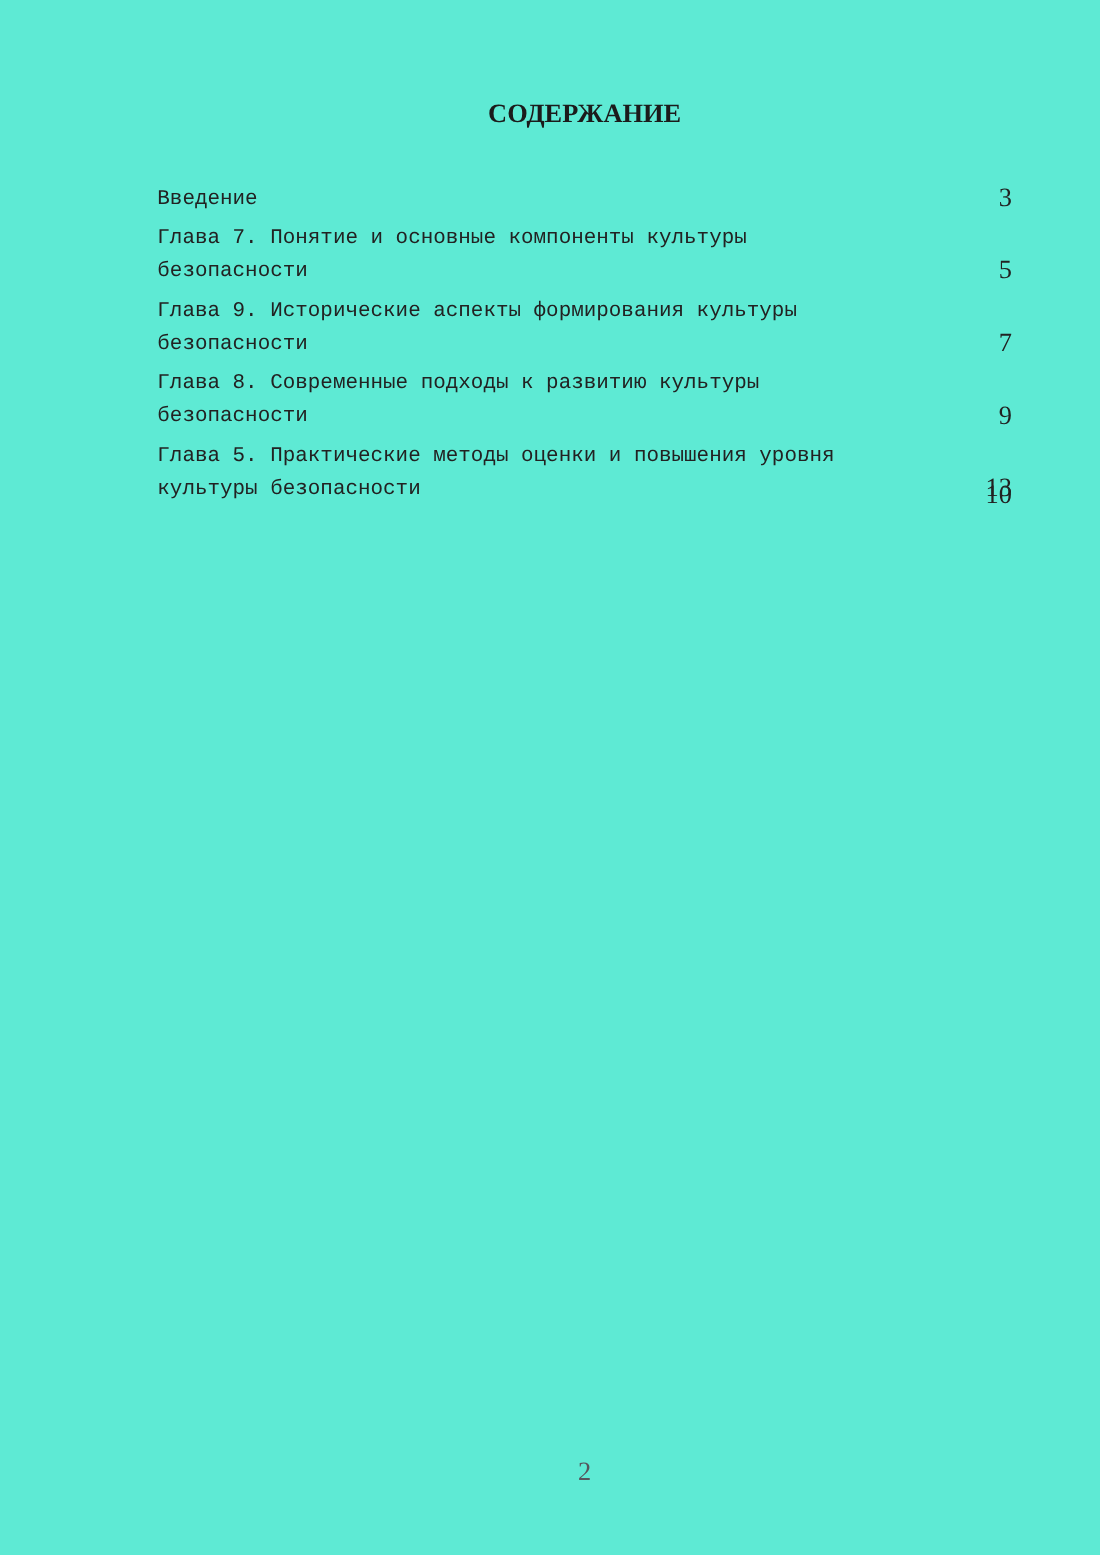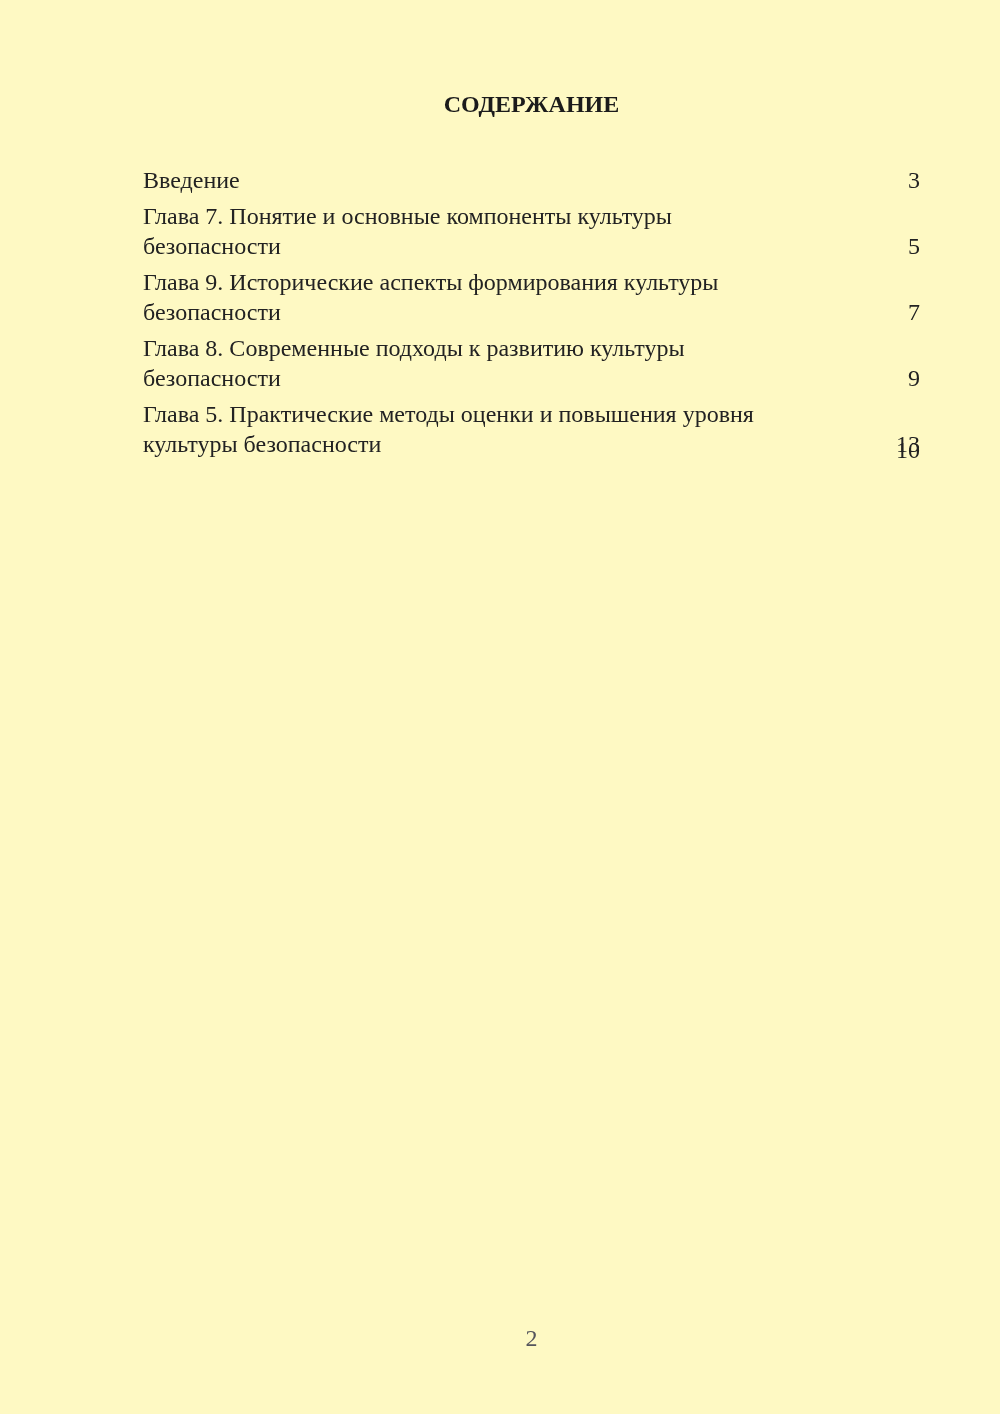--- a/index.html
+++ b/index.html
@@ -4,21 +4,21 @@
 <style>
   html, body {
     margin: 0;
     padding: 0;
     background: #ffffff;
   }
   .page {
     position: relative;
     width: 1000px;
     height: 1414px;
-    background: #fef9c3;
+    background: #5eead4;
     overflow: hidden;
     font-family: "Liberation Serif", "DejaVu Serif", serif;
     color: #222222;
   }
   .content {
     position: absolute;
     left: 143px;
     top: 0;
     width: 777px;
   }
@@ -32,23 +32,24 @@
   }
   .toc {
     margin-top: 46px;
   }
   .toc-entry {
     position: relative;
     margin-bottom: 6px;
     padding-right: 64px;
   }
   .toc-entry-label {
-    font-size: 24px;
+    font-size: 19px;
     line-height: 30px;
     white-space: pre-line; 
+    font-family: Liberation Mono, monospace;
   }
   .toc-entry-page {
     position: absolute;
     right: 0;
     bottom: 0;
     font-size: 24px;
     line-height: 30px;
     text-align: right;
   }
   .footer-page-number {

